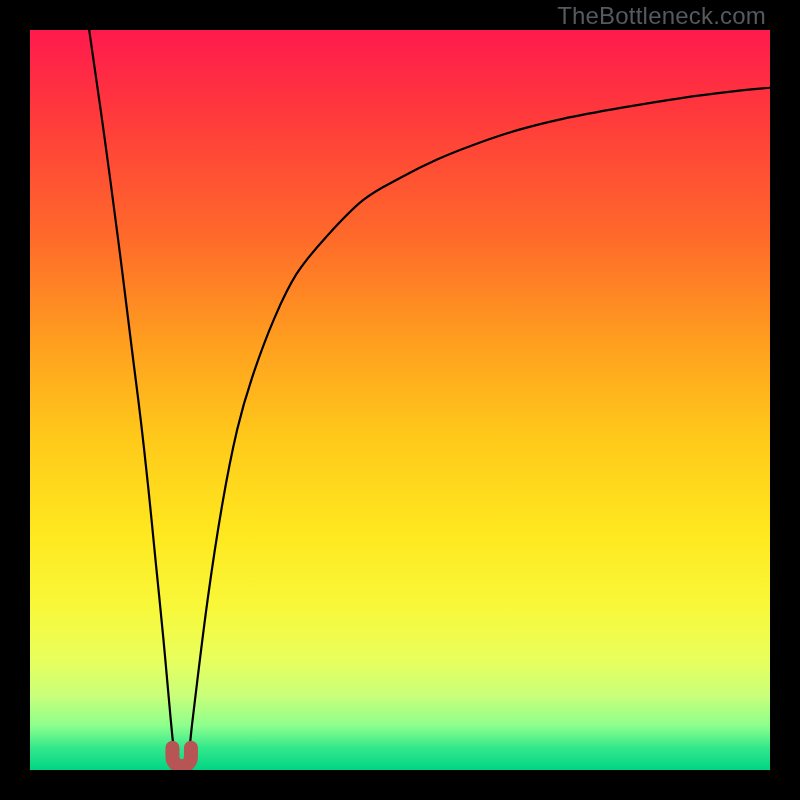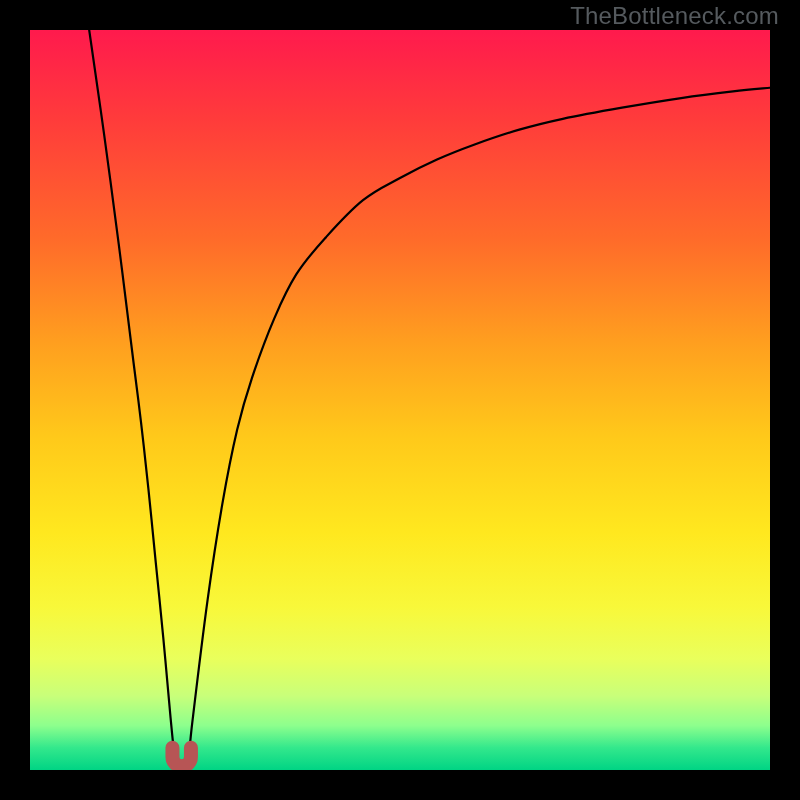--- a/index.html
+++ b/index.html
@@ -35,21 +35,21 @@
       #e9ff5c 85%,
       #c8ff7a 90%,
       #8dff8d 94%,
       #33e88c 97%,
       #00d484 100%
     );
   }
   .watermark {
     position: absolute;
     top: 2px;
-    right: 21px;
+    right: 34px;
     color: #555a5e;
     font-size: 24px;
     font-weight: 400;
     letter-spacing: 0.2px;
     user-select: none;
   }
   svg.curve-layer {
     position: absolute;
     left: 0;
     top: 0;

